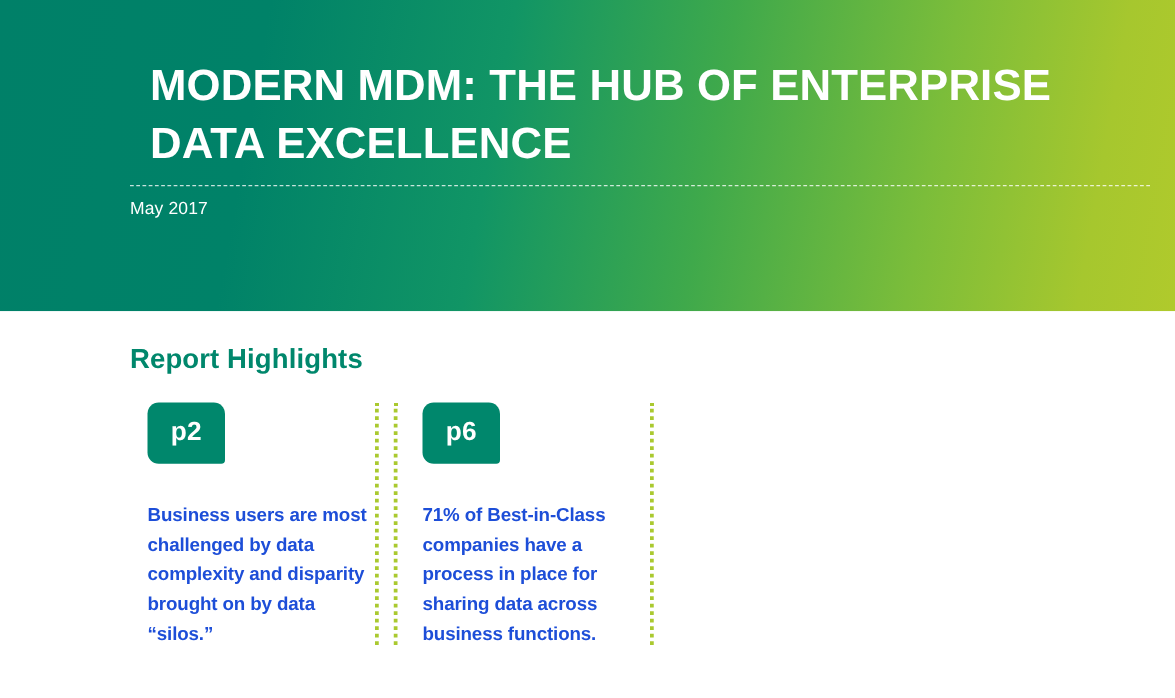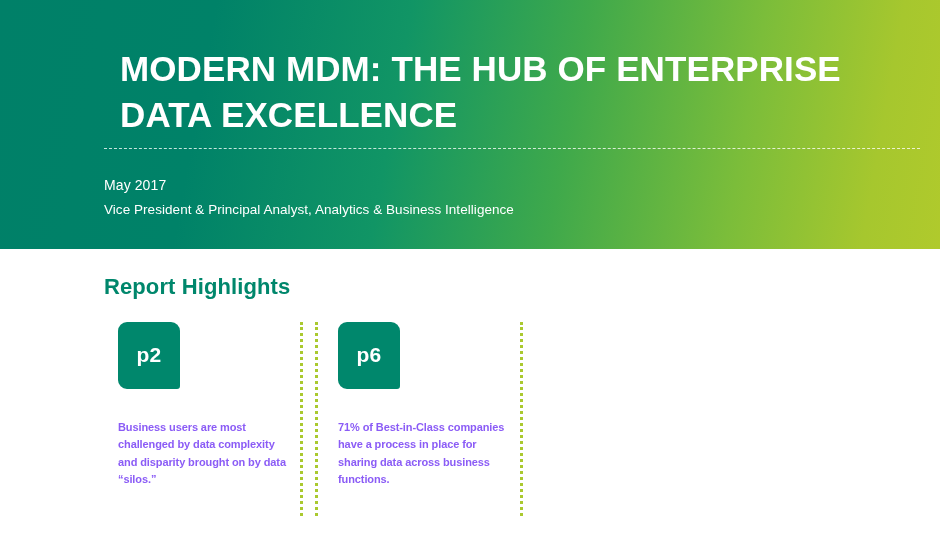--- a/index.html
+++ b/index.html
@@ -67,21 +67,20 @@
     border-top: 1px dashed rgba(255,255,255,0.78);
   }
   .banner-date {
     position: absolute;
     left: 0;
     top: 158px;
     color: #ffffff;
     font-size: 14px;
     font-weight: normal;
     letter-spacing: 0.1px;
-    margin-top: 19px;
   }
   .banner-author-block {
     position: absolute;
     left: 0;
     top: 200px;
   }
   .banner-author,
   .banner-role {
     color: #ffffff;
     font-size: 13.5px;
@@ -138,39 +137,39 @@
     position: absolute;
     left: 6px;
     top: 0;
     bottom: 0;
     width: 0;
     border-left: 3px dotted #aac92f;
   }
 
   .page-badge {
     width: 62px;
-    height: 67px;
+    height: 49px;
     background: #00876c;
     border-radius: 9px 9px 3px 9px;
     display: flex;
     align-items: center;
     justify-content: center;
     box-sizing: border-box;
     padding-bottom: 2px;
   }
   .page-badge-label {
     color: #ffffff;
     font-size: 21px;
     font-weight: bold;
     letter-spacing: 0.2px;
   }
   .card-text {
     margin-top: 30px;
-    color: #8b5cf6;
-    font-size: 11px;
+    color: #1d4ed8;
+    font-size: 15px;
     font-weight: bold;
     line-height: 1.58;
     letter-spacing: -0.1px;
     width: 176px;
   }
 </style>
 </head>
 <body>
 
 <div class="page">
@@ -178,21 +177,20 @@
   <div class="banner">
     <div class="banner-inner">
 
       <h1 class="report-title">MODERN MDM: THE HUB OF ENTERPRISE DATA EXCELLENCE</h1>
 
       <div class="banner-rule"></div>
 
       <div class="banner-date">May 2017</div>
 
       <div class="banner-author-block">
-        <div class="banner-role">Vice President &amp; Principal Analyst, Analytics &amp; Business Intelligence</div>
       </div>
 
     </div>
   </div>
 
   <div class="highlights">
 
     <h2 class="highlights-heading">Report Highlights</h2>
 
     <div class="cards">

